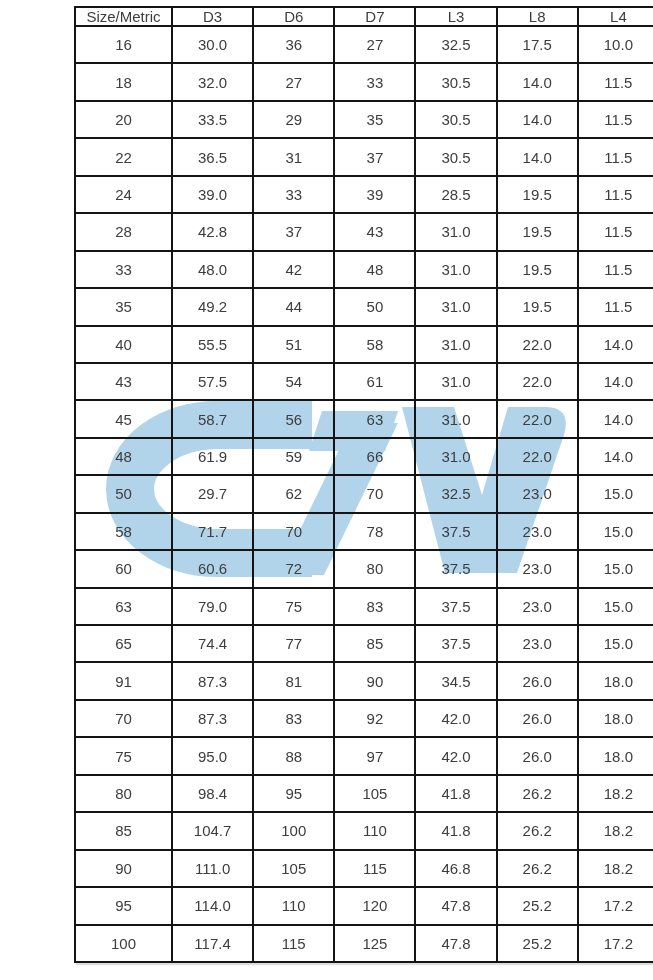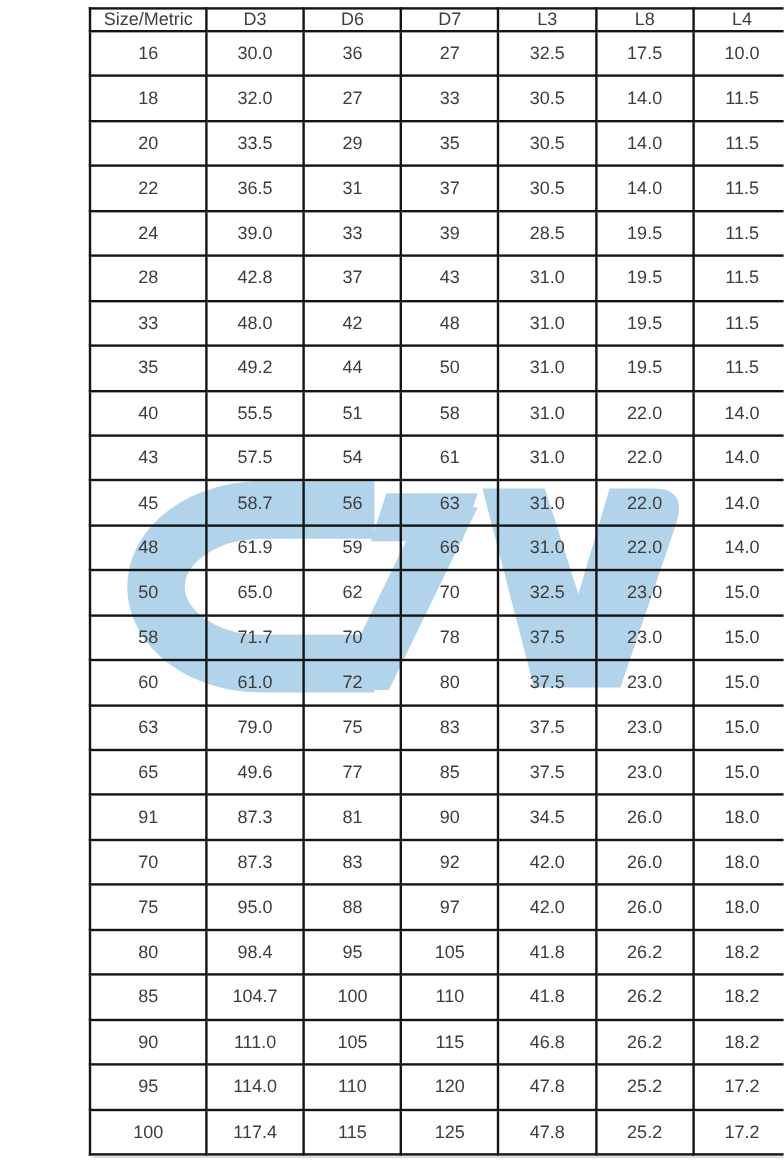--- a/index.html
+++ b/index.html
@@ -173,57 +173,57 @@
         <td>48</td>
         <td>61.9</td>
         <td>59</td>
         <td>66</td>
         <td>31.0</td>
         <td>22.0</td>
         <td>14.0</td>
       </tr>
       <tr>
         <td>50</td>
-        <td>65.0</td>
+        <td>29.7</td>
         <td>62</td>
         <td>70</td>
         <td>32.5</td>
         <td>23.0</td>
         <td>15.0</td>
       </tr>
       <tr>
         <td>58</td>
         <td>71.7</td>
         <td>70</td>
         <td>78</td>
         <td>37.5</td>
         <td>23.0</td>
         <td>15.0</td>
       </tr>
       <tr>
         <td>60</td>
-        <td>61.0</td>
+        <td>60.6</td>
         <td>72</td>
         <td>80</td>
         <td>37.5</td>
         <td>23.0</td>
         <td>15.0</td>
       </tr>
       <tr>
         <td>63</td>
         <td>79.0</td>
         <td>75</td>
         <td>83</td>
         <td>37.5</td>
         <td>23.0</td>
         <td>15.0</td>
       </tr>
       <tr>
         <td>65</td>
-        <td>49.6</td>
+        <td>74.4</td>
         <td>77</td>
         <td>85</td>
         <td>37.5</td>
         <td>23.0</td>
         <td>15.0</td>
       </tr>
       <tr>
         <td>91</td>
         <td>87.3</td>
         <td>81</td>

